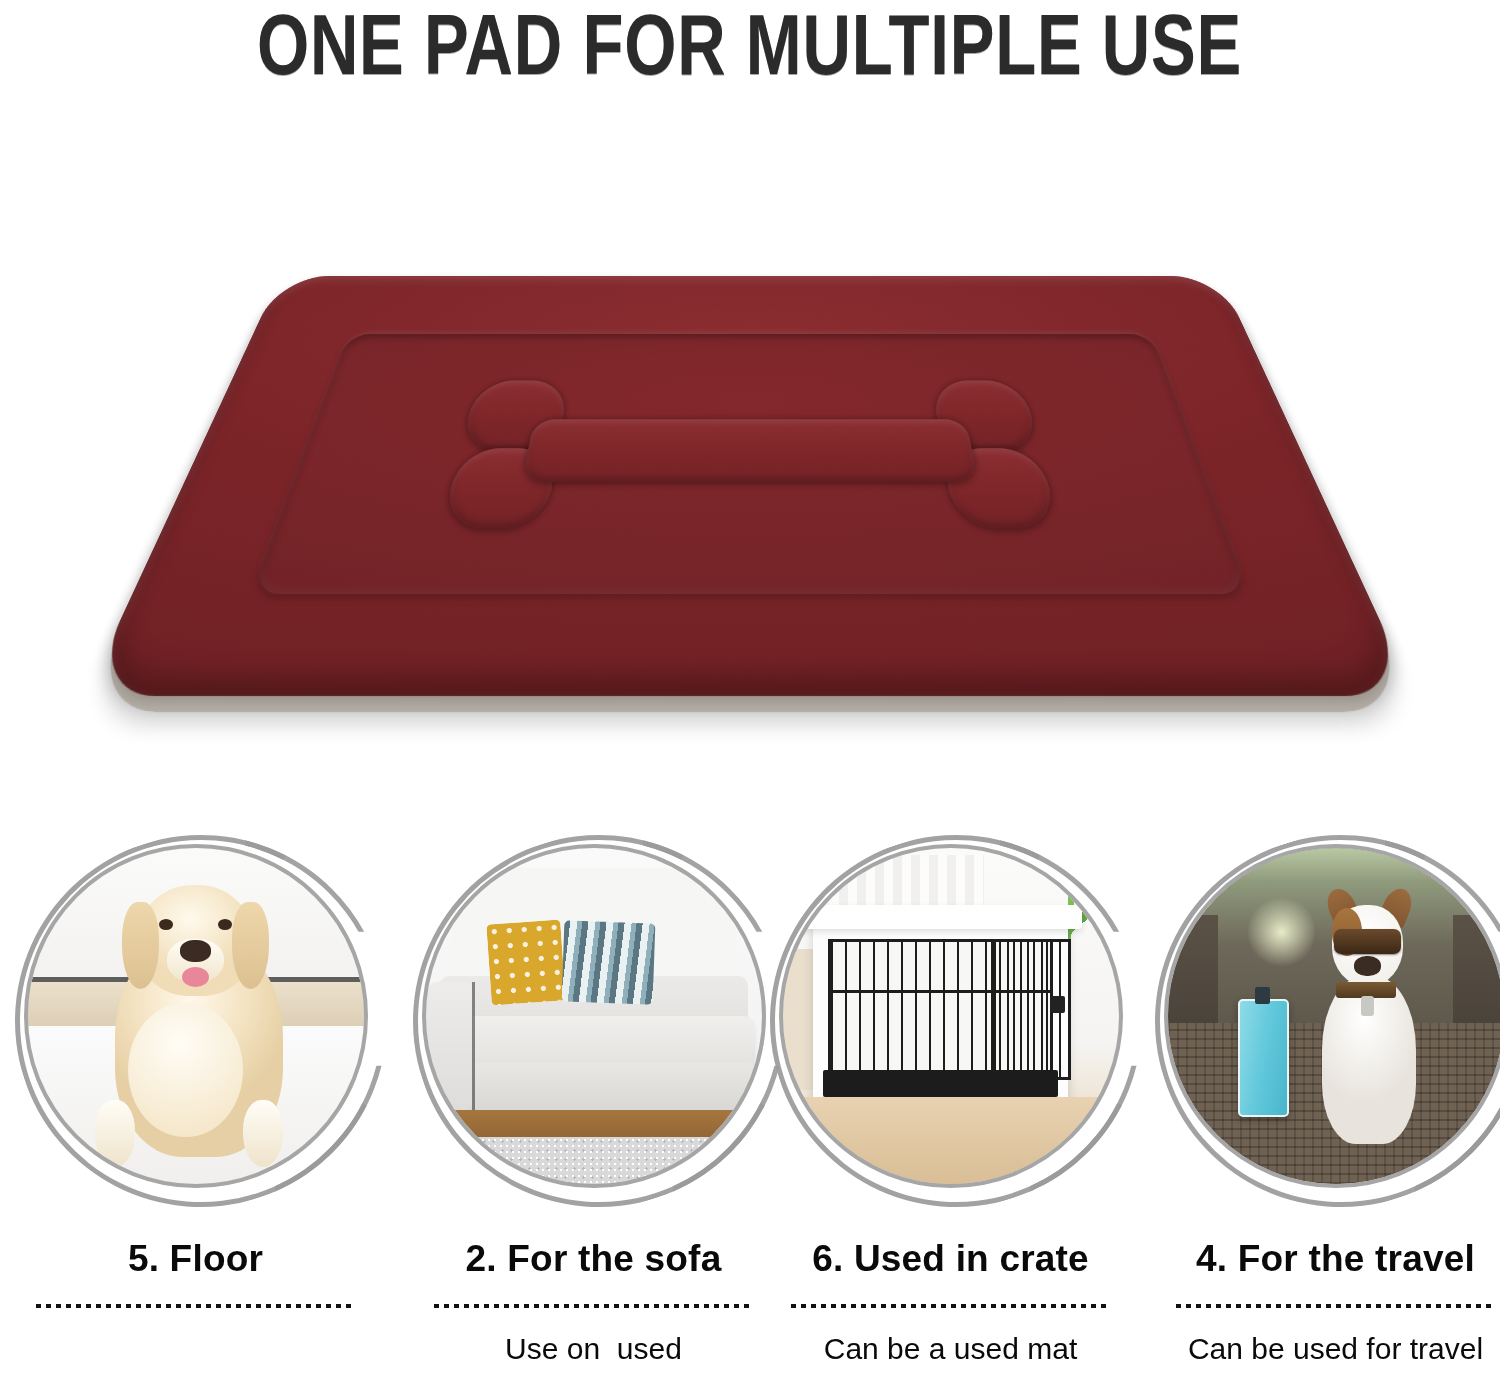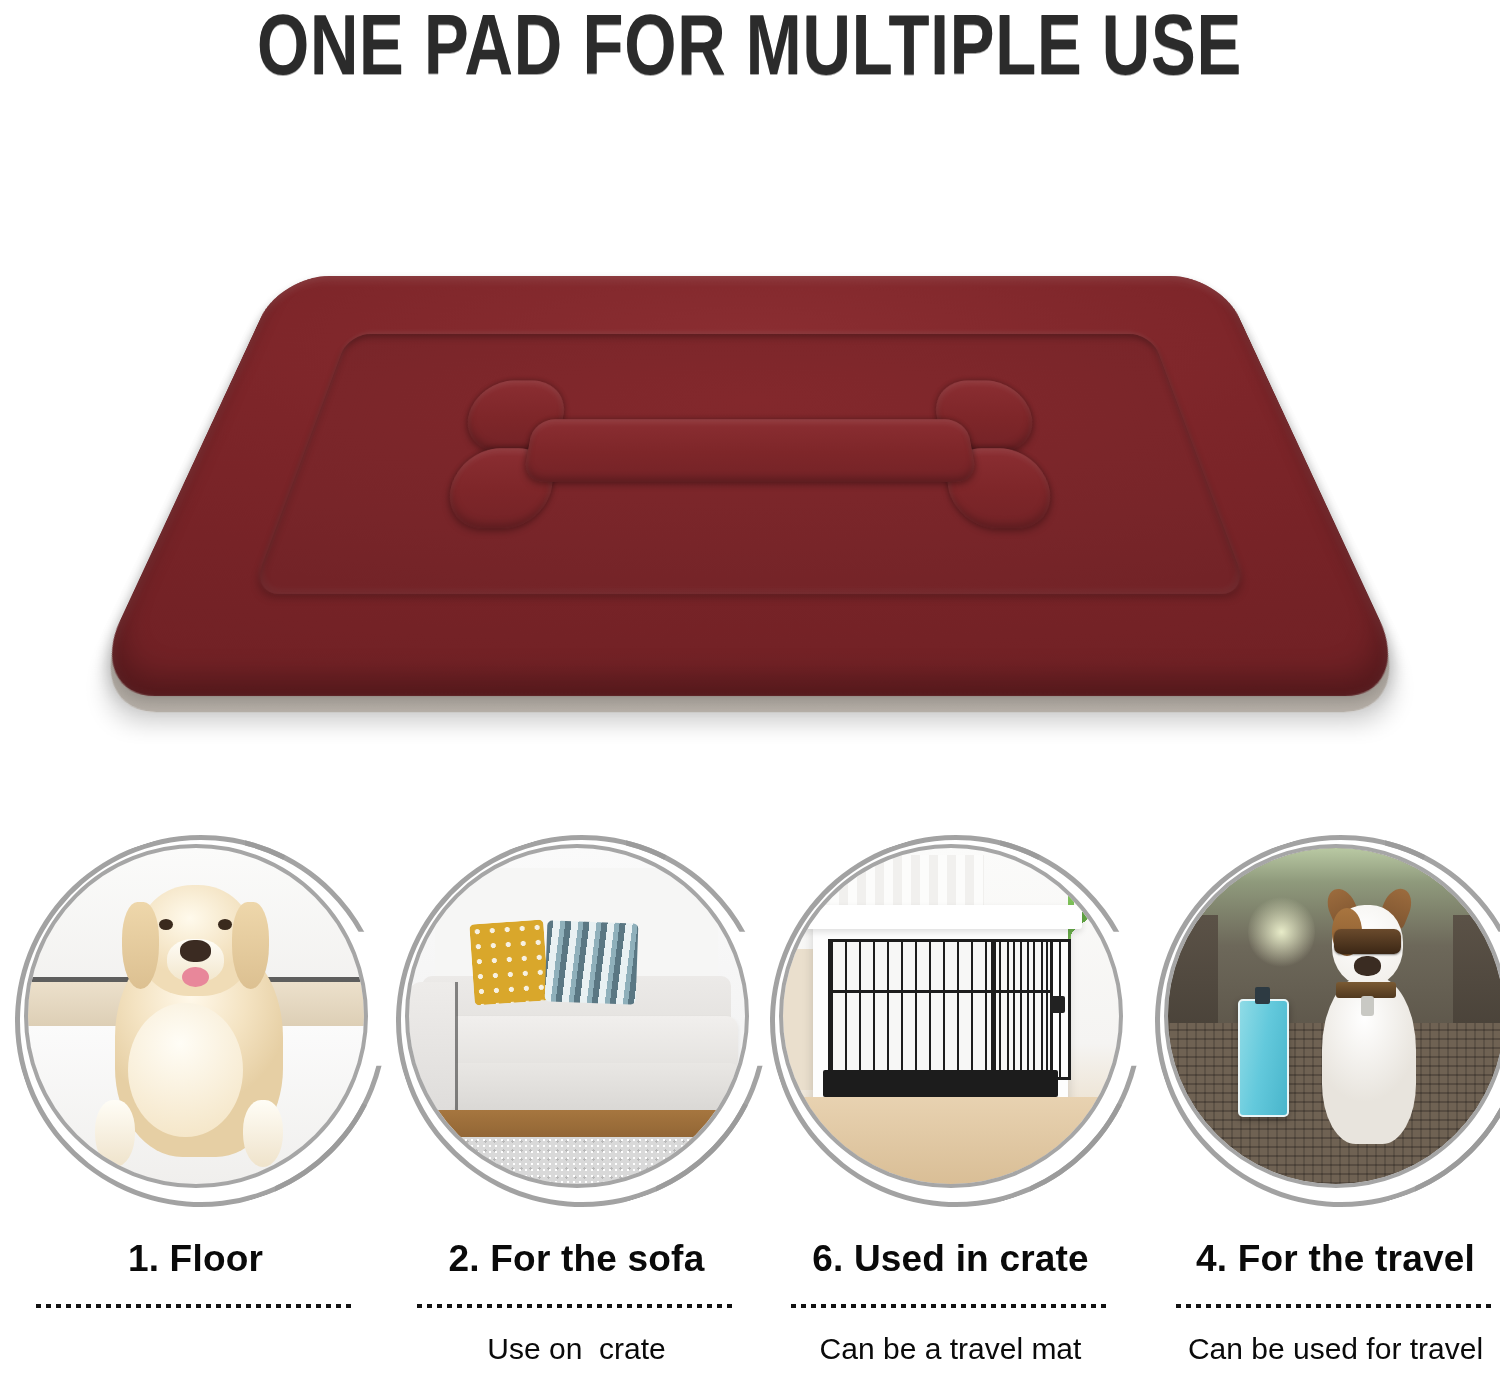--- a/index.html
+++ b/index.html
@@ -94,21 +94,21 @@
   .bone .k4{right:0;top:92px;}
 
   
   .cases{
     position:absolute;left:0;top:838px;width:1500px;height:549px;
   }
   .case{
     position:absolute;top:0;width:375px;height:549px;
   }
   .case:nth-child(1){left:8px;}
-  .case:nth-child(2){left:389px;}
+  .case:nth-child(2){left:406px;}
   .case:nth-child(3){left:763px;}
   .case:nth-child(4){left:1148px;}
 
   .circle-holder{
     position:absolute;left:50%;top:6px;width:344px;height:344px;margin-left:-172px;
   }
   .ring-outer{
     position:absolute;left:-9px;top:-9px;width:362px;height:362px;
     border-radius:50%;
     border:5px solid #9b9b9b;
@@ -311,21 +311,21 @@
             <div class="ear r"></div>
           <div class="eye l"></div>
             <div class="eye r"></div>
           <div class="muzzle"></div>
             <div class="nose"></div>
             <div class="tongue"></div>
         </div>
       </div>
       <div class="ring-inner"></div>
     </div>
-    <div class="cap-title">1. Floor</div>
+    <div class="cap-title">5. Floor</div>
     <div class="cap-divider"></div>
   </div>
 
   <div class="case">
     <div class="circle-holder">
       <div class="ring-outer"></div>
       <div class="ring-outer v2"></div>
       <div class="photo">
         <div class="s2">
           <div class="bwall"></div>
@@ -336,21 +336,21 @@
           <div class="sofa-base"></div>
           <div class="arm"></div>
           <div class="floorw"></div>
           <div class="carpet"></div>
         </div>
       </div>
       <div class="ring-inner"></div>
     </div>
     <div class="cap-title">2. For the sofa</div>
     <div class="cap-divider"></div>
-    <div class="cap-sub">Use on  crate</div>
+    <div class="cap-sub">Use on  used</div>
   </div>
 
   <div class="case">
     <div class="circle-holder">
       <div class="ring-outer"></div>
       <div class="ring-outer v2"></div>
       <div class="photo">
         <div class="s3">
           <div class="curtain"></div>
           <div class="leaf"></div>
@@ -361,21 +361,21 @@
           <div class="door"></div>
           <div class="latch"></div>
           <div class="tray"></div>
           <div class="floor3"></div>
         </div>
       </div>
       <div class="ring-inner"></div>
     </div>
     <div class="cap-title">6. Used in crate</div>
     <div class="cap-divider"></div>
-    <div class="cap-sub">Can be a travel mat</div>
+    <div class="cap-sub">Can be a used mat</div>
   </div>
 
   <div class="case">
     <div class="circle-holder">
       <div class="ring-outer"></div>
       <div class="ring-outer v2"></div>
       <div class="photo">
         <div class="s4">
           <div class="persp"></div>
           <div class="glow"></div>

